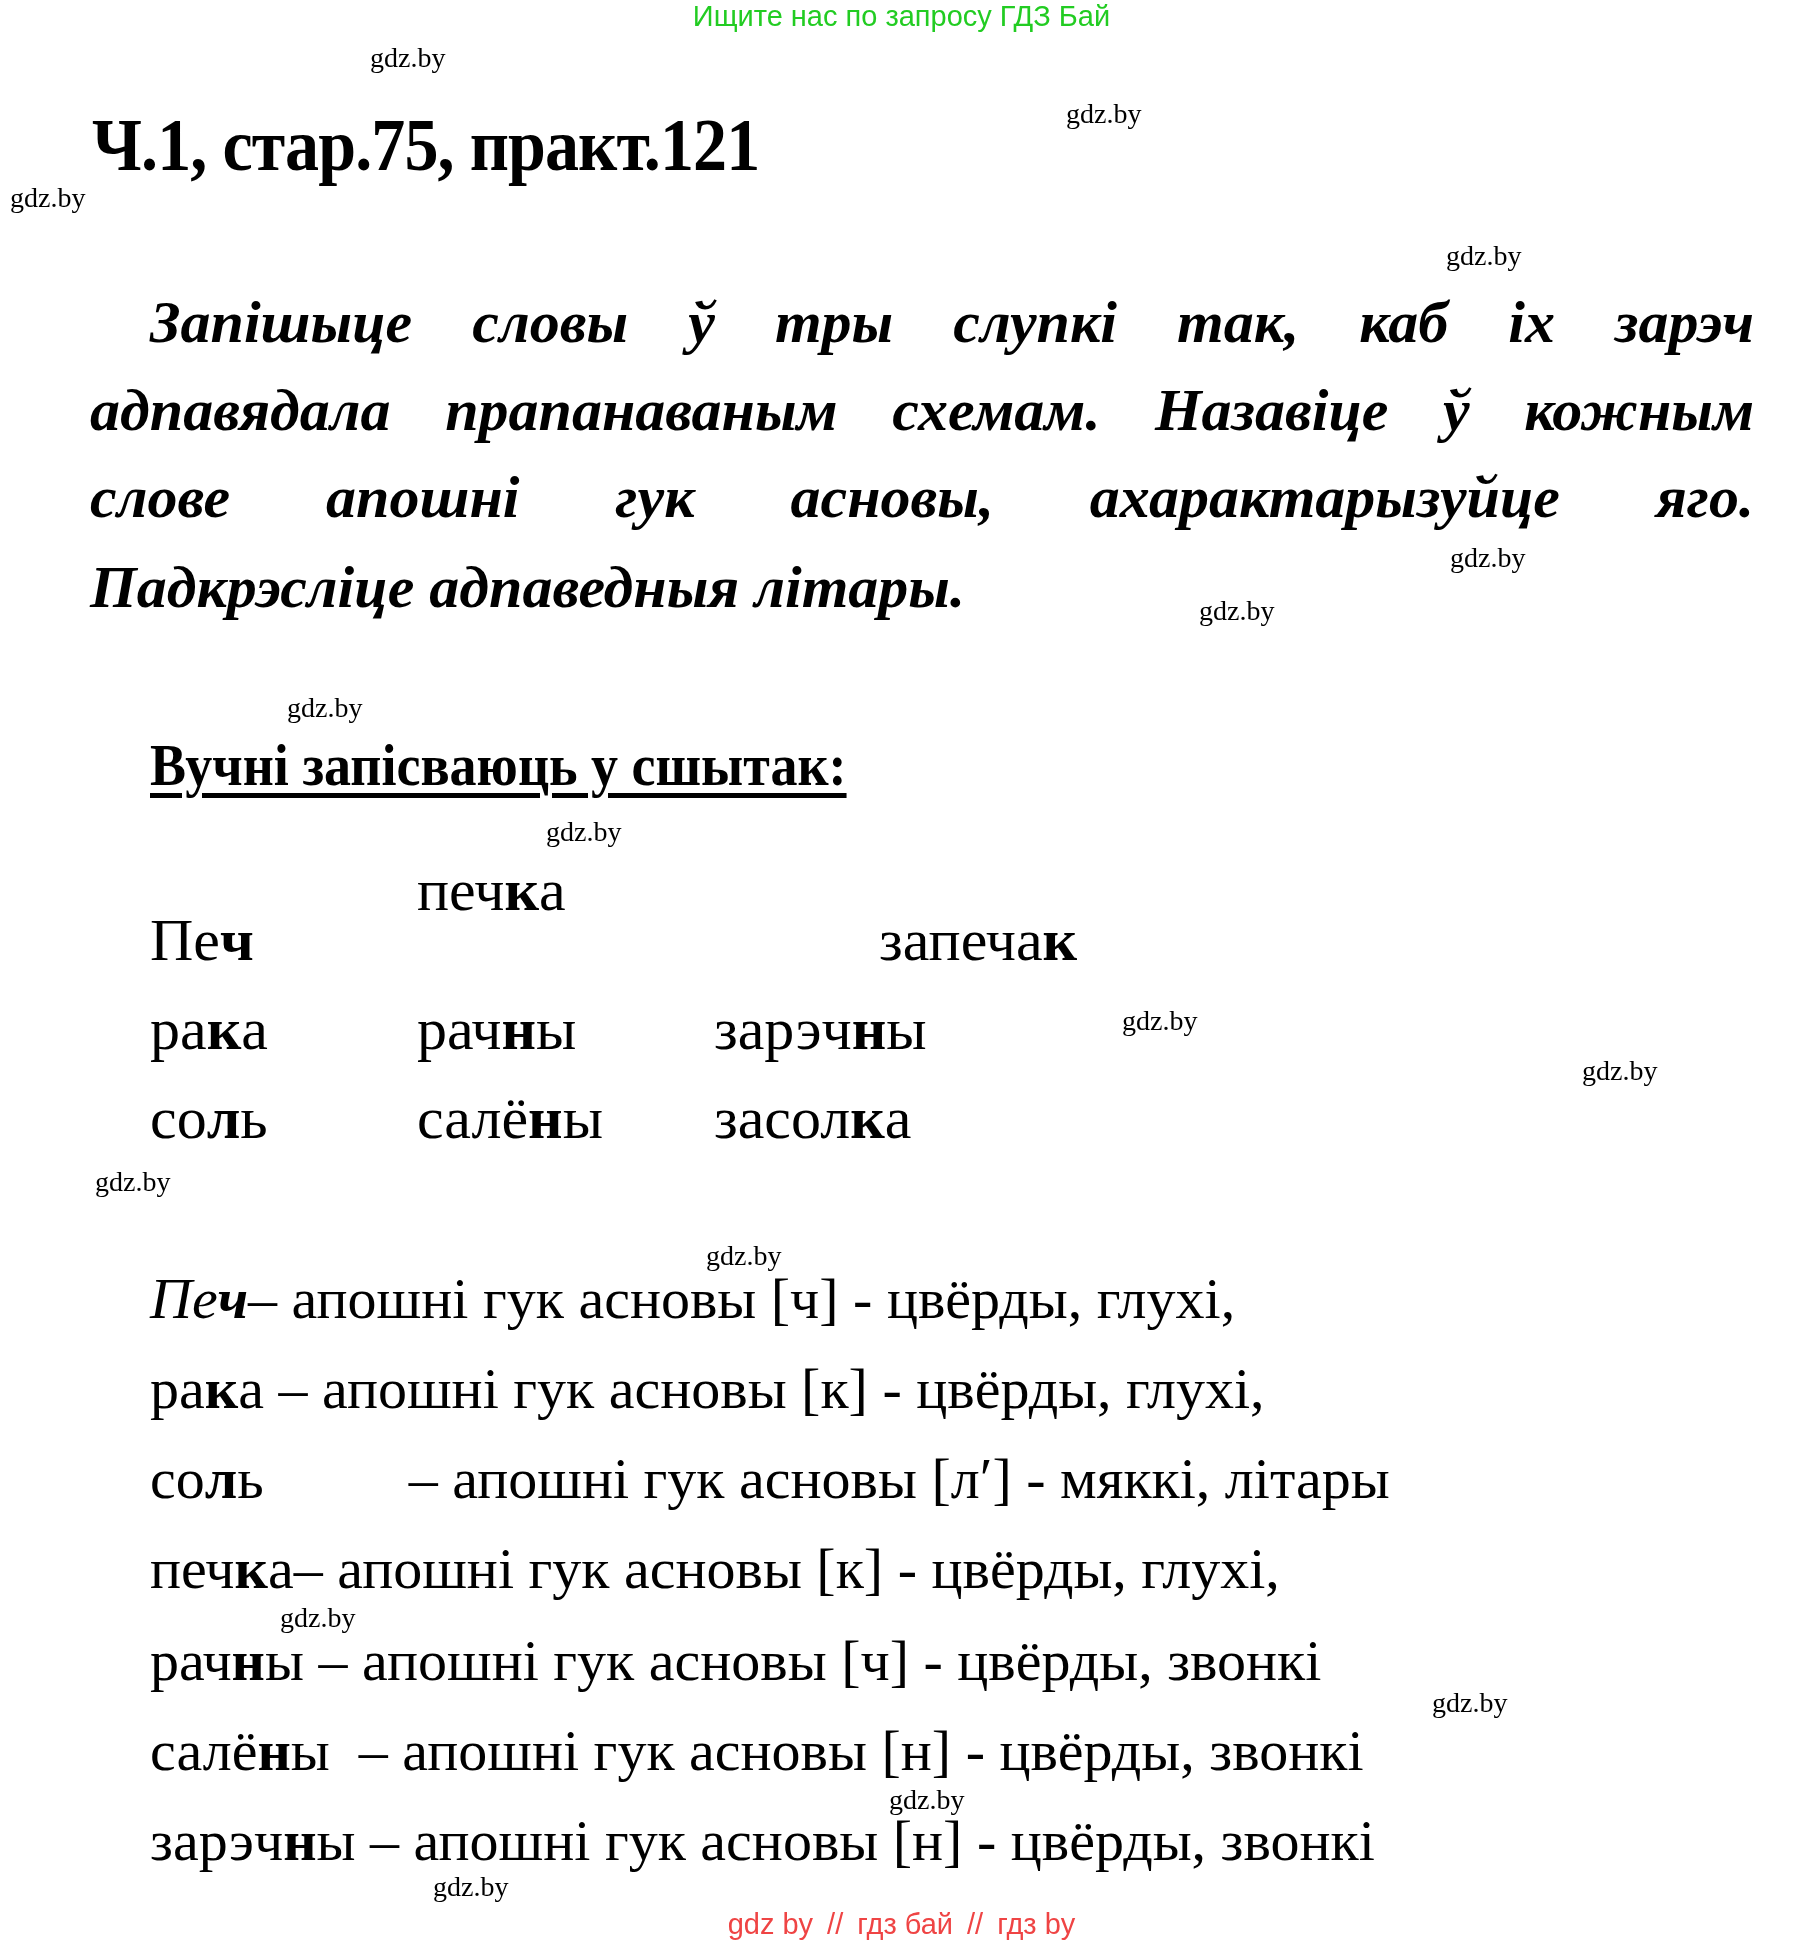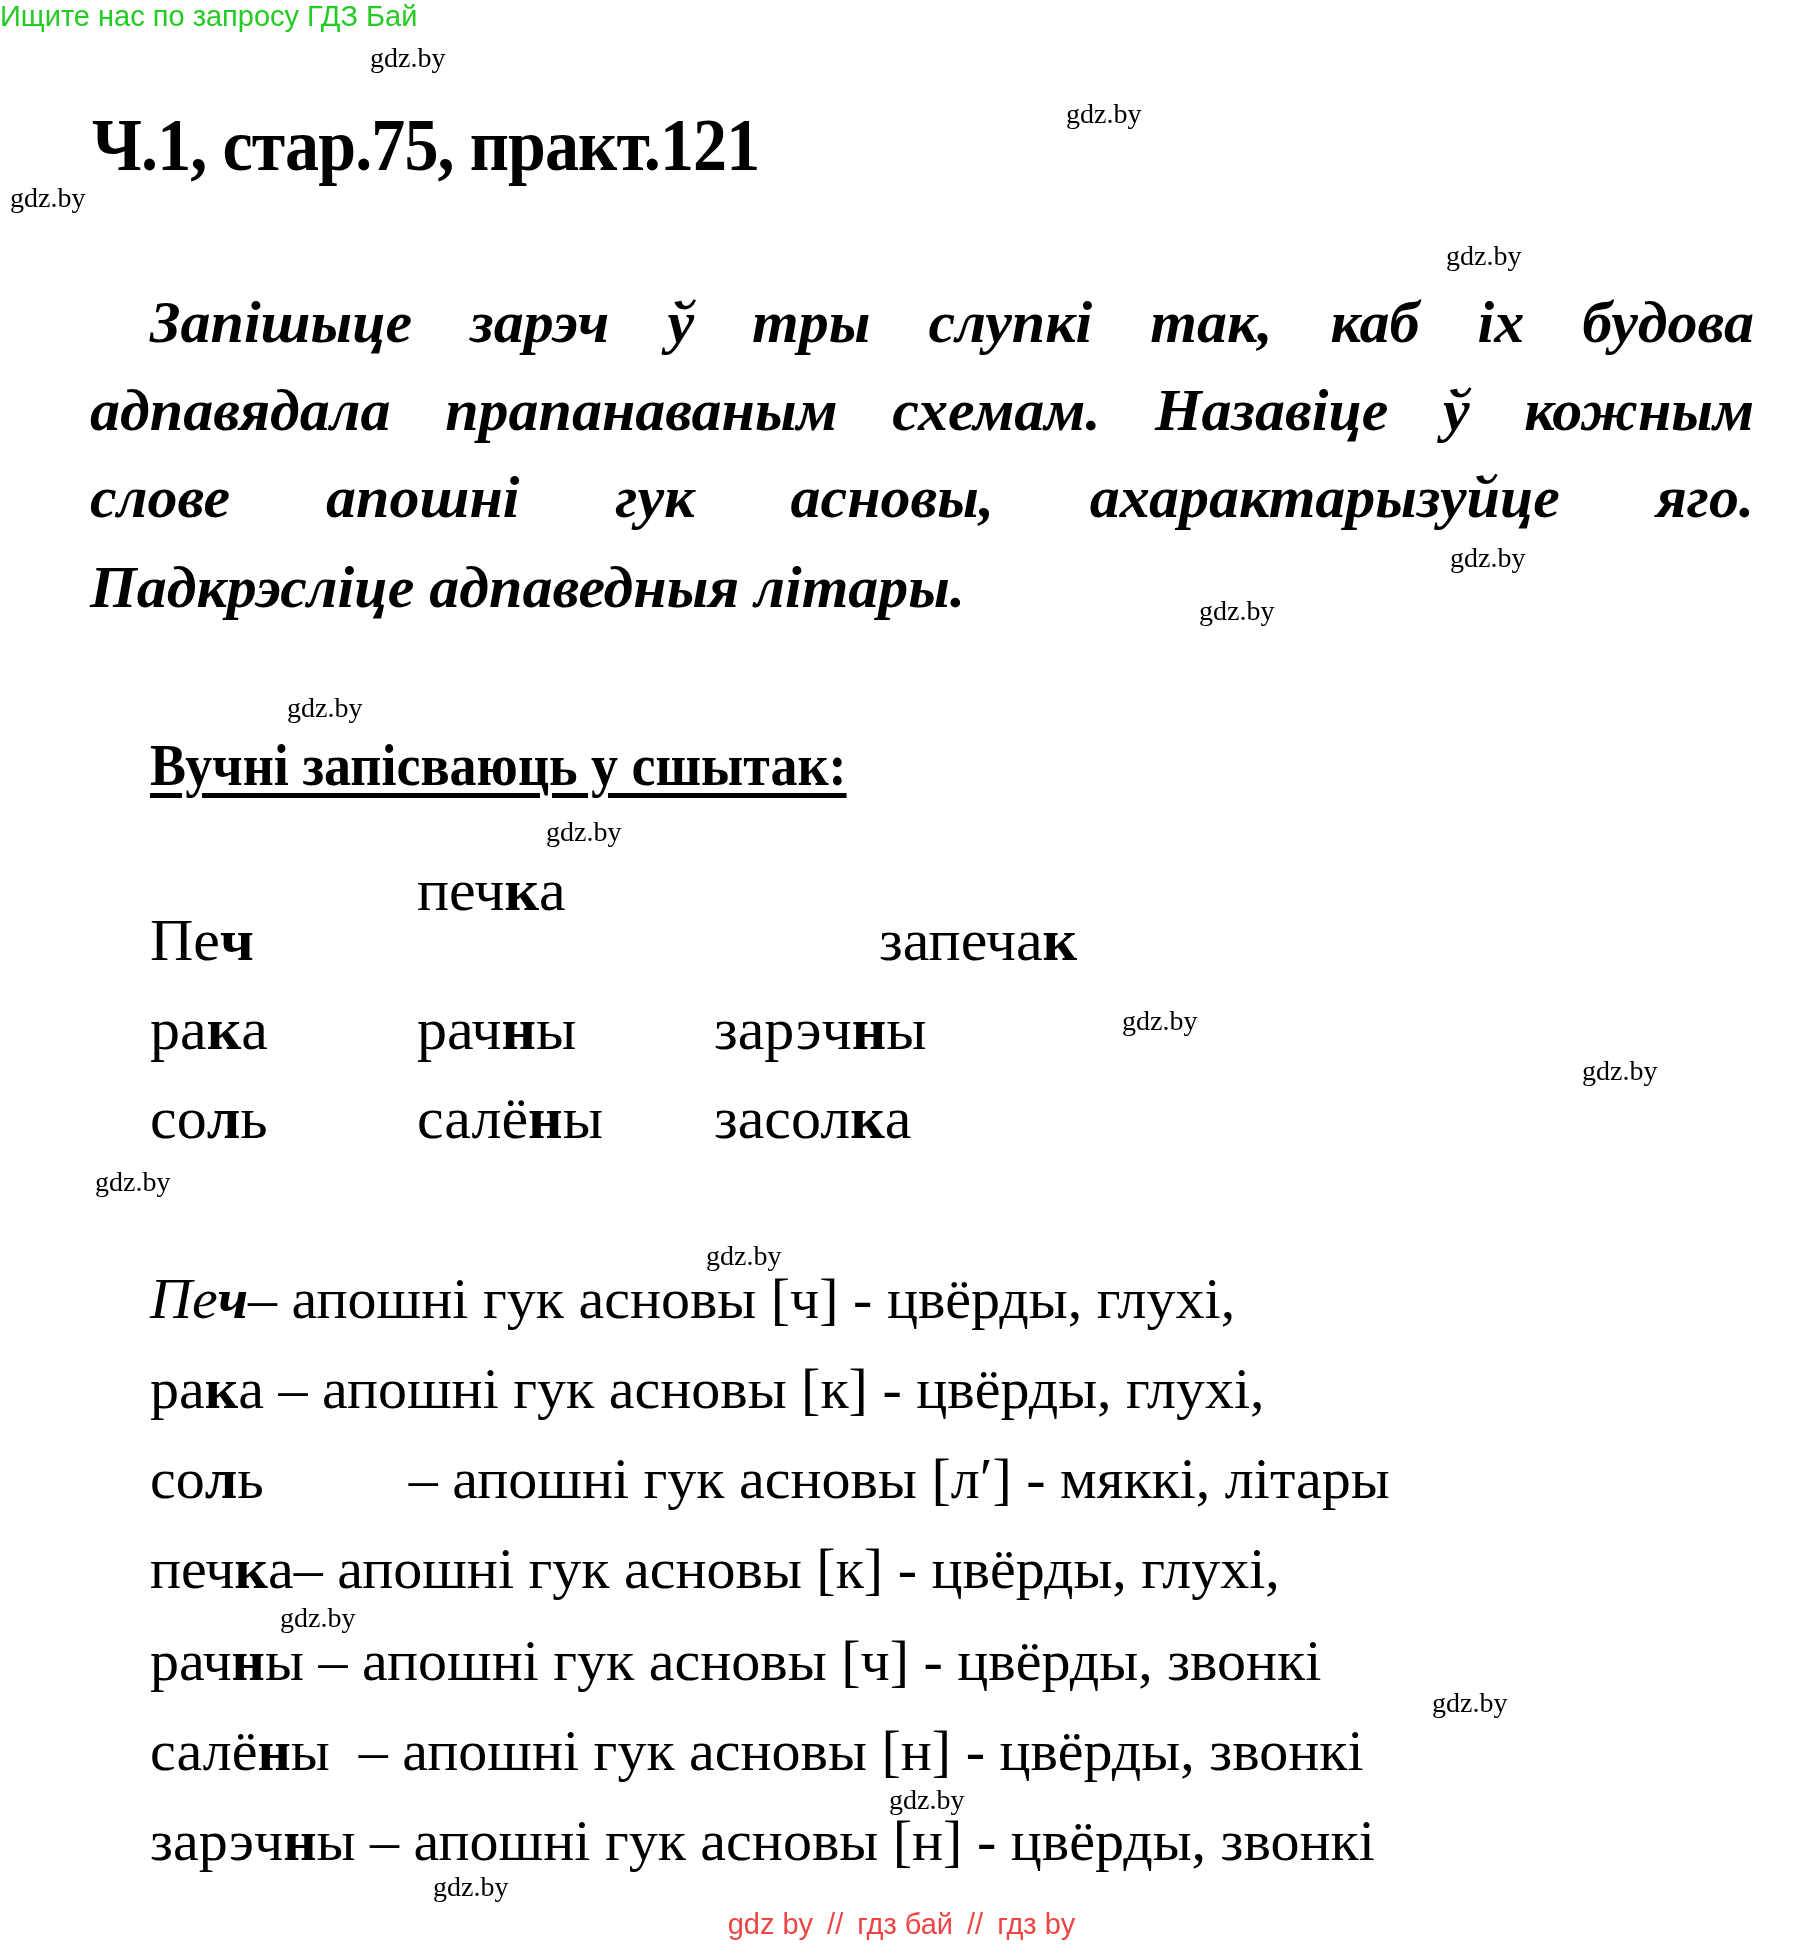--- a/index.html
+++ b/index.html
@@ -1,19 +1,19 @@
 <!DOCTYPE html>
 <html><head>
 <meta charset="utf-8">
 <style>
   html, body { margin: 0; padding: 0; background: #ffffff; }
   body { width: 1803px; height: 1947px; position: relative; overflow: hidden; }
   .abs { position: absolute; white-space: nowrap; }
   .wm { font-family: Liberation Serif, serif; font-size: 28px; color: #000000; line-height: 1; }
-  .header-banner { font-family: "Liberation Sans", sans-serif; font-size: 29px; line-height: 1; left: 0; width: 1803px; text-align: left; top: 2px; }
+  .header-banner { font-family: "Liberation Sans", sans-serif; font-size: 29px; line-height: 1; left: 0; width: 1803px; text-align: center; top: 2px; }
   .footer-links { font-family: "Liberation Sans", sans-serif; font-size: 29px; line-height: 1; left: 0; width: 1803px; text-align: center; top: 1910px; }
   .footer-links .sep { margin: 0 14px; }
   .title { font-family: "Liberation Serif", serif; font-weight: bold; font-size: 74px; line-height: 1; color: #000; left: 92px; top: 108px; letter-spacing: -1px; transform: scaleX(0.92); transform-origin: left; }
   .instr { font-family: "Liberation Serif", serif; font-weight: bold; font-style: italic; font-size: 60px; line-height: 1; color: #000; left: 90px; width: 1664px; }
   .instr.justify { text-align: justify; text-align-last: justify; }
   .subhead { font-family: "Liberation Serif", serif; font-weight: bold; font-size: 60px; line-height: 1; color: #000; left: 150px; top: 735px; text-decoration: underline; text-decoration-thickness: 5px; text-underline-offset: 8px; transform: scaleX(0.9); transform-origin: left; }
   .word { font-family: "Liberation Serif", serif; font-size: 60px; line-height: 1; color: #000; }
   .word b { font-weight: bold; }
   .desc { font-family: "Liberation Serif", serif; font-size: 58px; line-height: 1; color: #000; left: 150px; }
   .desc .w b { font-weight: bold; }
@@ -39,21 +39,21 @@
   <span class="abs wm" style="left:706px;top:1242px;">gdz.by</span>
   <span class="abs wm" style="left:280px;top:1604px;">gdz.by</span>
   <span class="abs wm" style="left:1432px;top:1689px;">gdz.by</span>
   <span class="abs wm" style="left:889px;top:1786px;">gdz.by</span>
   <span class="abs wm" style="left:433px;top:1873px;">gdz.by</span>
 </div>
 
 <div class="abs title">Ч.1, стар.75, практ.121</div>
 
 <div>
-  <div class="abs instr justify" style="top:292px;left:150px;width:1604px;">Запішыце зарэч ў тры слупкі так, каб іх будова</div>
+  <div class="abs instr justify" style="top:292px;left:150px;width:1604px;">Запішыце словы ў тры слупкі так, каб іх зарэч</div>
   <div class="abs instr justify" style="top:380px;">адпавядала прапанаваным схемам. Назавіце ў кожным</div>
   <div class="abs instr justify" style="top:467px;">слове апошні гук асновы, ахарактарызуйце яго.</div>
   <div class="abs instr" style="top:557px;">Падкрэсліце адпаведныя літары.</div>
 </div>
 
 <div class="abs subhead">Вучні запісваюць у сшытак:</div>
 
 <div>
 
   <span class="abs word" style="left:150px;top:910px;"><span>Пе</span><b>ч</b><span></span></span>

